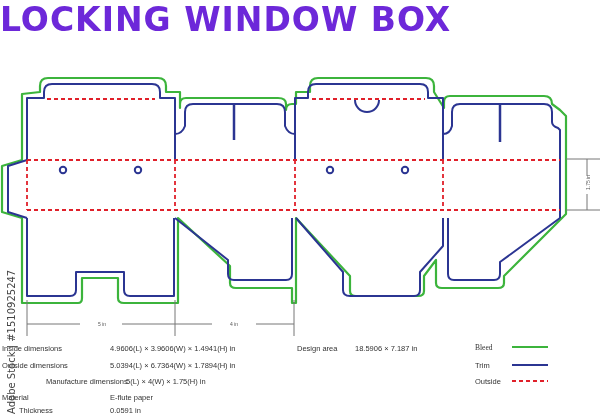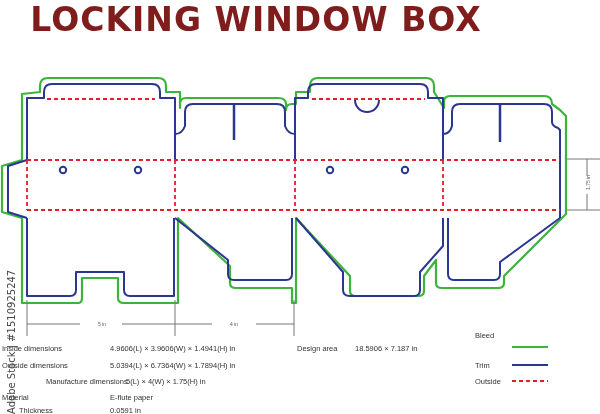--- a/index.html
+++ b/index.html
@@ -1,17 +1,17 @@
 <!DOCTYPE html>
 <html><head>
   <meta charset="utf-8">
   <style>
     html, body { margin: 0; padding: 0; background: #ffffff; }
     body { width: 600px; height: 414px; position: relative; overflow: hidden; font-family: "DejaVu Sans", sans-serif; }
-    .title { position: absolute; left: 0; top: 0; width: 512px; text-align: center; font-family: "DejaVu Sans", sans-serif; font-weight: bold; font-size: 33px; letter-spacing: 1px; line-height: 40px; color: #7f1d1d; }
+    .title { position: absolute; left: 0; top: 0; width: 512px; font-family: "DejaVu Sans", sans-serif; font-weight: bold; font-size: 33px; letter-spacing: 1px; line-height: 40px; color: #6d28d9; }
     svg.dieline { position: absolute; left: 0; top: 0; }
     .spec { position: absolute; font-family: "Liberation Sans", sans-serif; font-size: 7.5px; color: #333; white-space: nowrap; }
     .watermark-id { position: absolute; left: 6px; top: 414px; transform-origin: 0 0; transform: rotate(-90deg); font-family: "DejaVu Sans", sans-serif; font-size: 10px; color: #444; white-space: nowrap; }
     .dimlabel { font-family: "Liberation Sans", sans-serif; font-size: 5px; fill: #555; }
   </style>
 </head>
 <body>
 
 <div class="title">LOCKING WINDOW BOX</div>
 
@@ -91,18 +91,18 @@
   <div class="spec" style="left:2px; top:393px;">Material</div>
   <div class="spec" style="left:110px; top:393px;">E-flute paper</div>
   <div class="spec" style="left:19px; top:406px;">Thickness</div>
   <div class="spec" style="left:110px; top:406px;">0.0591 in</div>
 </div>
 
 <div class="spec" style="left:297px; top:344px;">Design area</div>
 <div class="spec" style="left:355px; top:344px;">18.5906 × 7.187 in</div>
 
 <div>
-  <div class="spec" style="left:475px; top:331px;">Bleed</div>
+  <div class="spec" style="left:475px; top:343px;font-family:Liberation Serif, serif;">Bleed</div>
   <div class="spec" style="left:475px; top:361px;">Trim</div>
   <div class="spec" style="left:475px; top:377px;">Outside</div>
 </div>
 
 <div class="watermark-id">Adobe Stock | #1510925247</div>
 
 </body></html>

